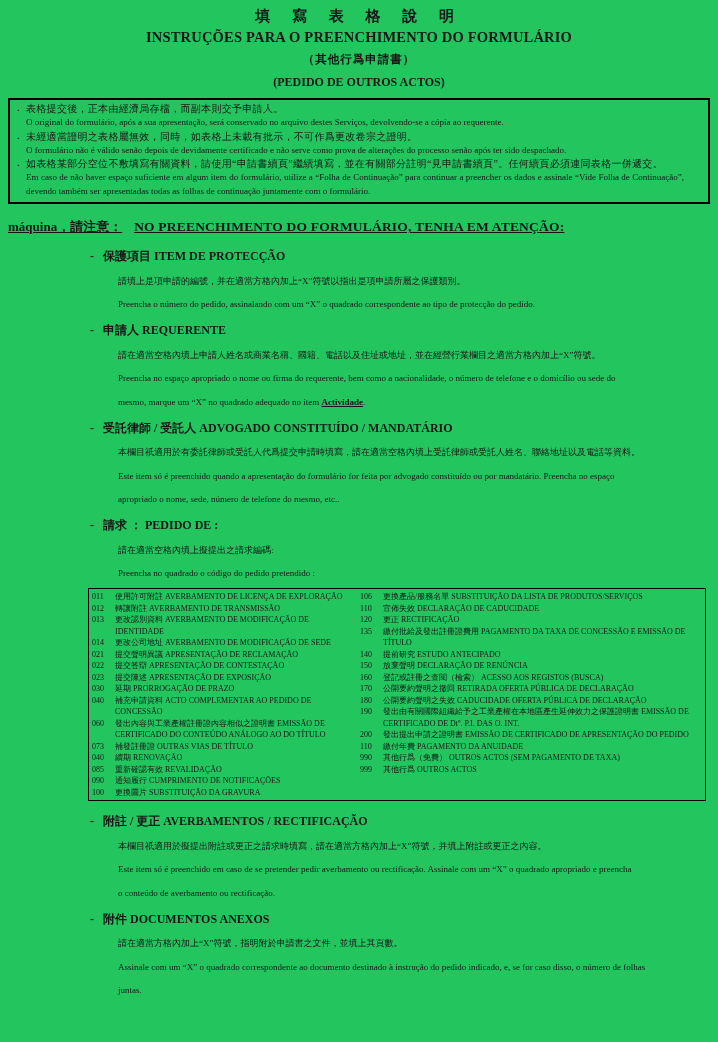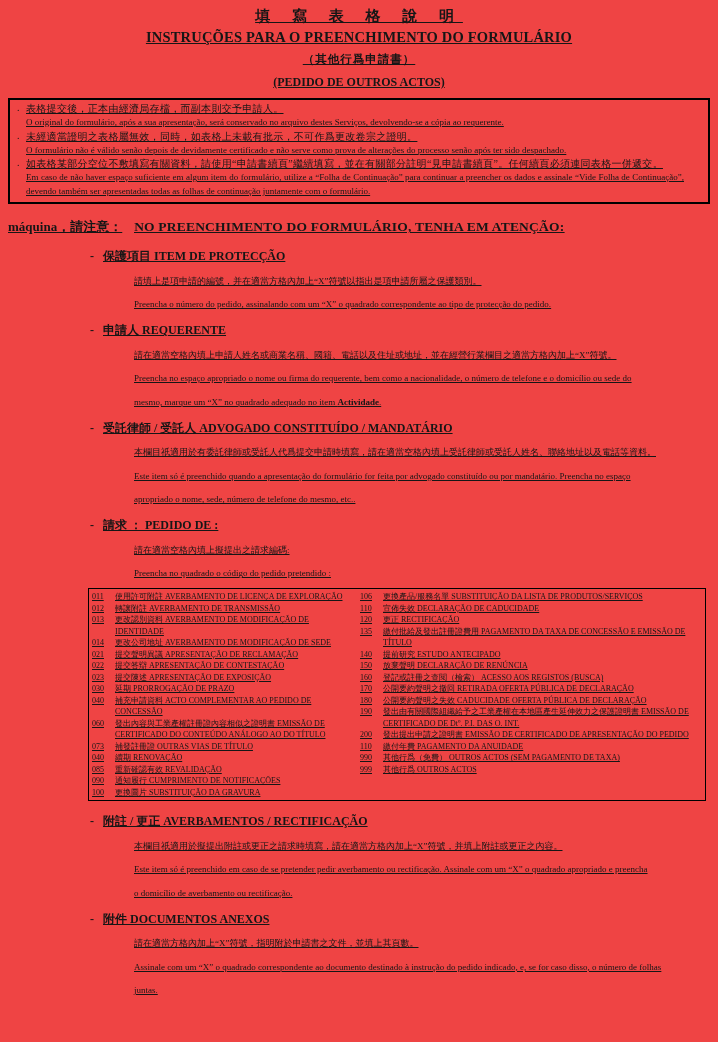--- a/index.html
+++ b/index.html
@@ -1,24 +1,23 @@
 <!DOCTYPE html>
 <html><head>
 <meta charset="utf-8">
 <style>
   * { box-sizing: border-box; }
   body { margin: 0; background: #ffffff; }
   .page {
     position: relative;
     width: 718px; height: 1042px;
     overflow: hidden;
-    background: #ef4444;
+    background: #22c55e;
     color: #161616;
     font-family: "Liberation Serif", "DejaVu Serif", serif;
-    text-decoration: underline;
   }
   
   .header { text-align: center; padding-top: 7px; }
   .t-zh { font-size: 15px; font-weight: bold; letter-spacing: 9px; }
   .t-pt { font-size: 14.5px; font-weight: bold; margin-top: 3px; letter-spacing: 0.2px; }
   .s-zh { font-size: 11.5px; font-weight: bold; margin-top: 6px; letter-spacing: 1px; }
   .s-pt { font-size: 12px; font-weight: bold; margin-top: 8px; }
   
   .notice {
     margin: 8px 8px 0 8px;
@@ -30,21 +29,21 @@
   .n-zh::before { content: "."; position: absolute; left: -9px; top: -1px; }
   .n-pt { font-size: 9px; line-height: 13.6px; }
   
   .attention { margin: 13px 0 0 8px; font-weight: bold; white-space: nowrap; }
   .attention .a-zh { font-size: 13px; text-decoration: underline; margin-right: 12px; }
   .attention .a-pt { font-size: 13.5px; text-decoration: underline; letter-spacing: 0.2px; }
   
   .content { margin-left: 103px; margin-right: 10px; }
   .sec-h { position: relative; font-size: 12px; font-weight: bold; margin-top: 14px; line-height: 13px; }
   .sec-h::before { content: "-"; position: absolute; left: -13px; }
-  .sec-p { font-size: 9px; line-height: 12px; margin-top: 11.5px; margin-left: 31px; }
+  .sec-p { font-size: 9px; line-height: 12px; margin-top: 11.5px; margin-left: 15px; }
   .u-bold { font-weight: bold; text-decoration: underline; text-align: right; }
   
   .codes {
     display: flex;
     margin: 9px 2px 0 -15px;
     border: 1.5px solid #000;
     padding: 2px 3px;
   }
   .ccol { }
   .ccol-left  { width: 262px; flex-shrink: 0; }
@@ -232,21 +231,21 @@
               <span class="clabel">其他行爲 OUTROS ACTOS</span>
             </div>
         </div>
       </div>
     </div>
 
     <div class="sec">
       <div class="sec-h">附註 / 更正  AVERBAMENTOS / RECTIFICAÇÃO</div>
       <div class="sec-p">本欄目祇適用於擬提出附註或更正之請求時填寫，請在適當方格內加上“X”符號，并填上附註或更正之內容。</div>
       <div class="sec-p">Este item só é preenchido em caso de se pretender pedir averbamento ou rectificação. Assinale com um “X” o quadrado apropriado e preencha</div>
-      <div class="sec-p">o domicílio de averbamento ou rectificação.</div>
+      <div class="sec-p">o conteúdo de averbamento ou rectificação.</div>
     </div>
 
     <div class="sec">
       <div class="sec-h">附件  DOCUMENTOS ANEXOS</div>
       <div class="sec-p">請在適當方格內加上“X”符號，指明附於申請書之文件，並填上其頁數。</div>
       <div class="sec-p">Assinale com um “X” o quadrado correspondente ao documento destinado à instrução do pedido indicado, e, se for caso disso, o número de folhas</div>
       <div class="sec-p">juntas.</div>
     </div>
 
   </div>

